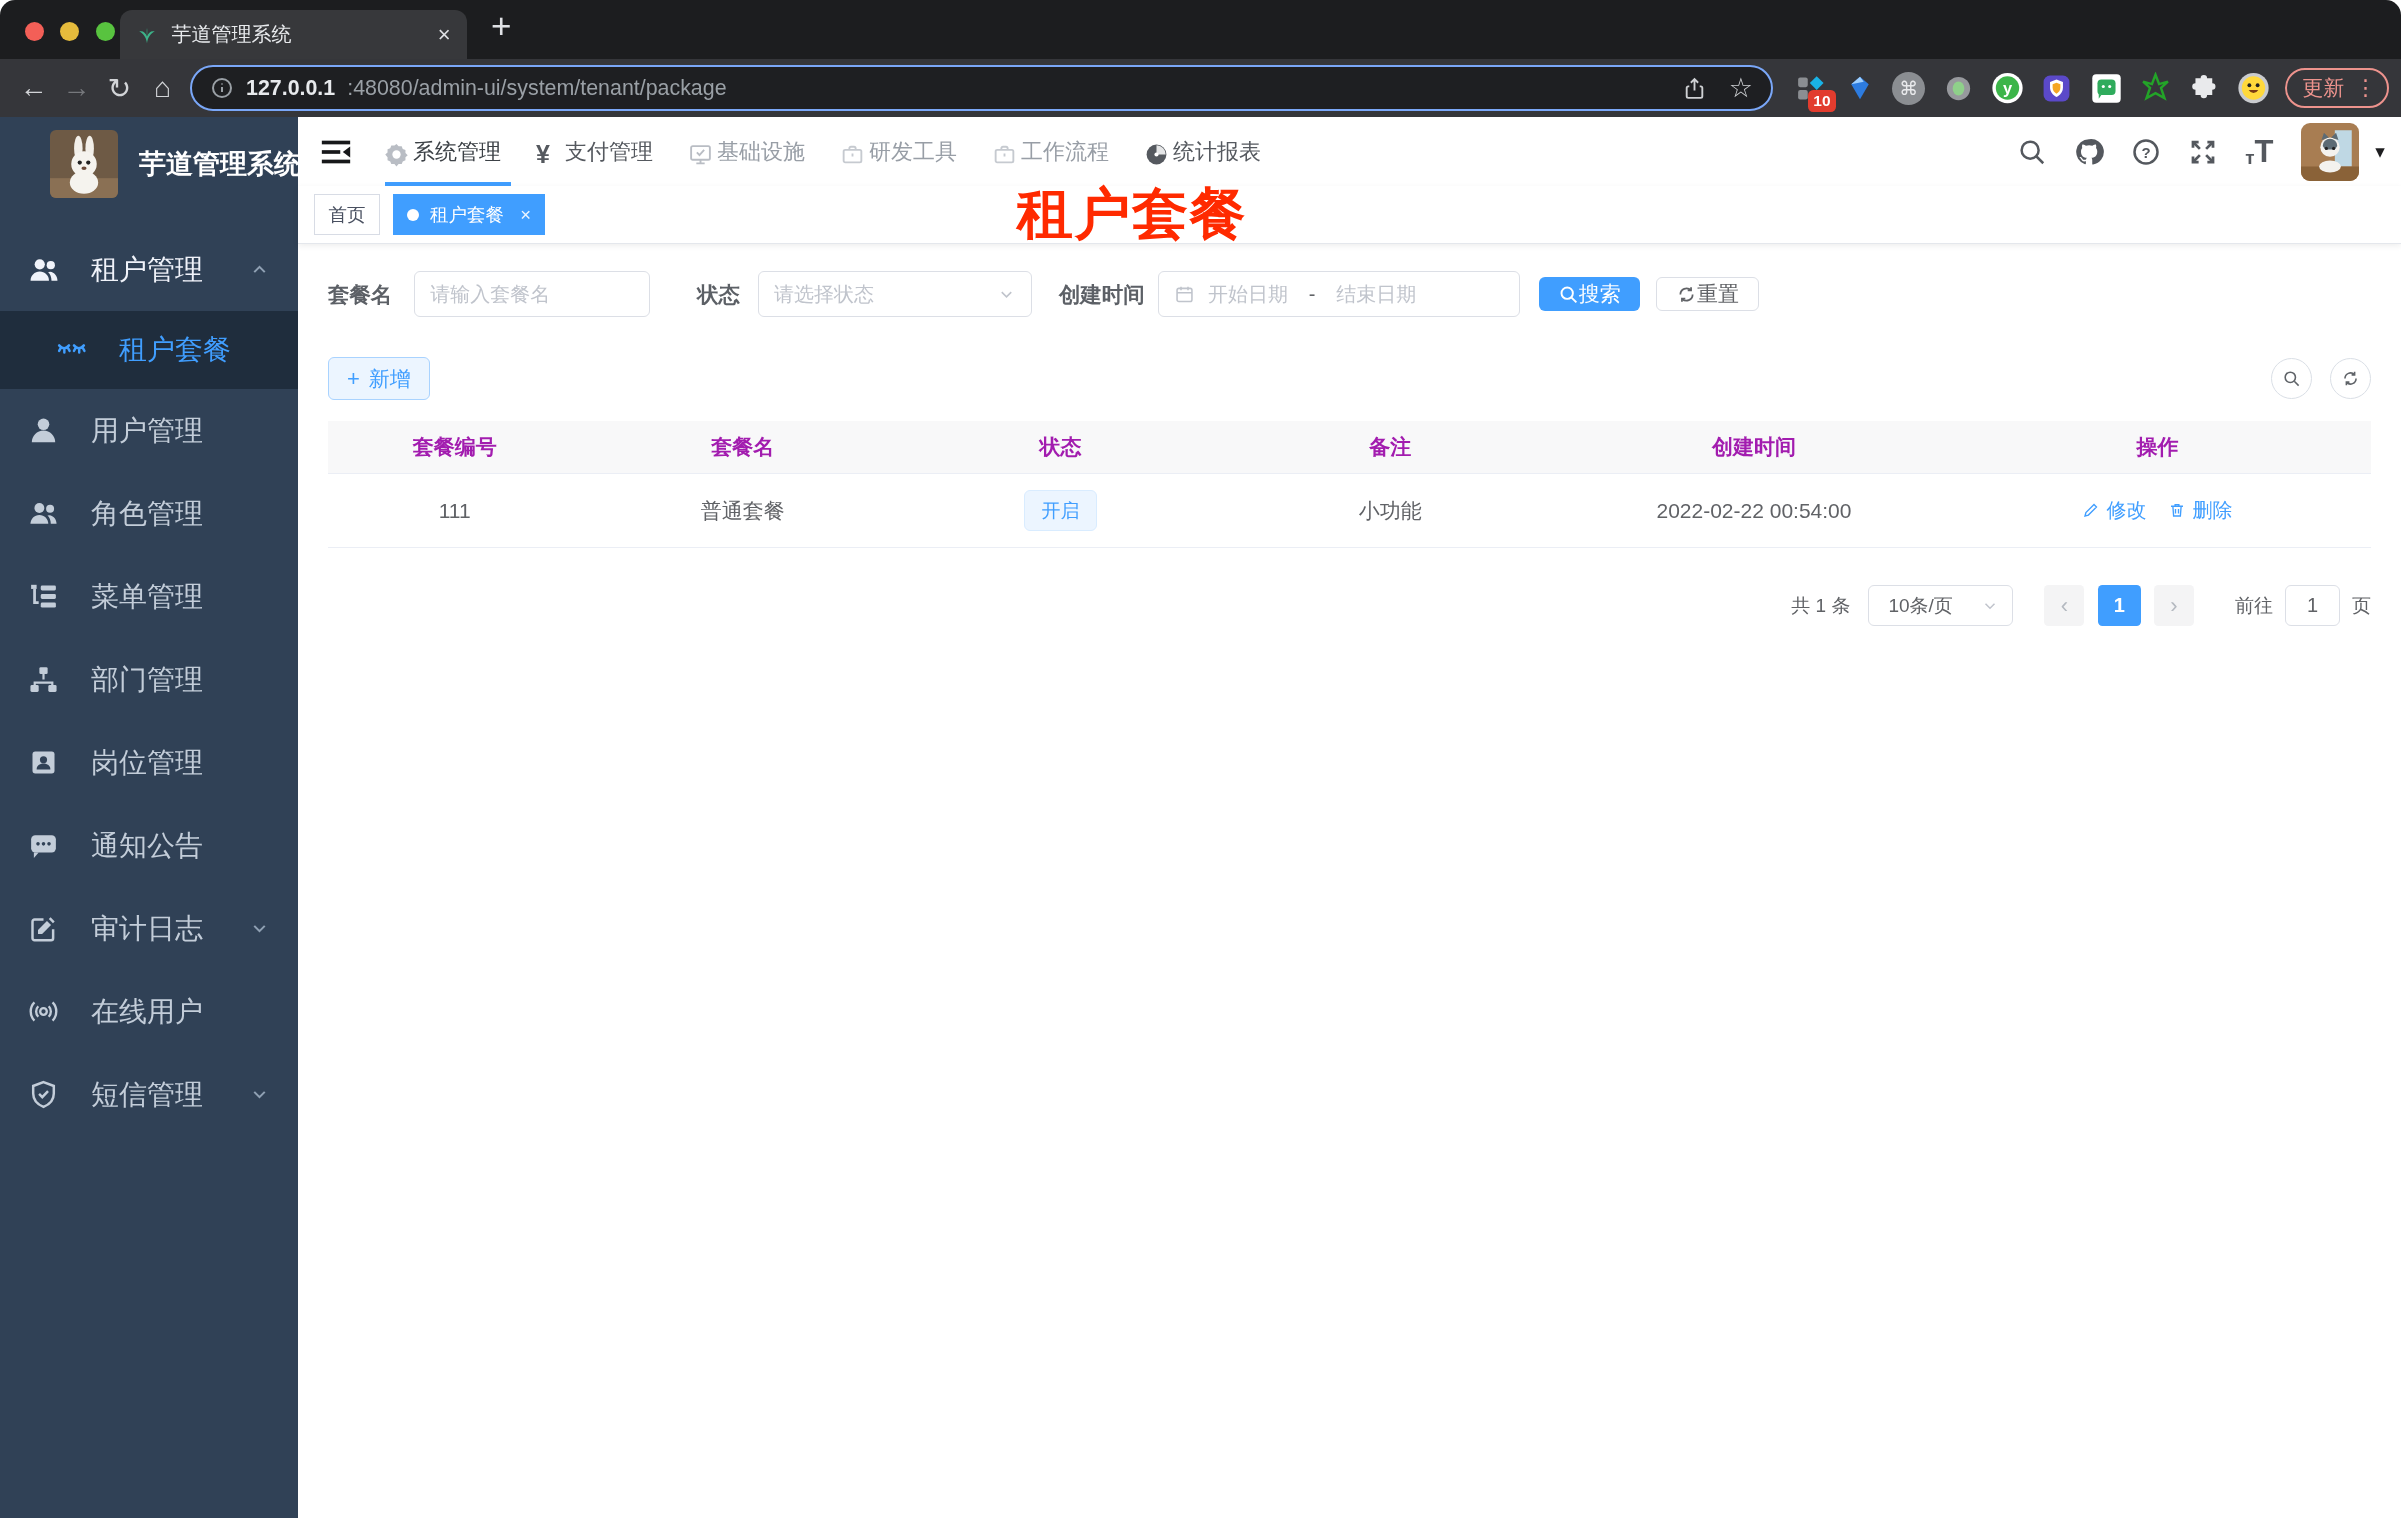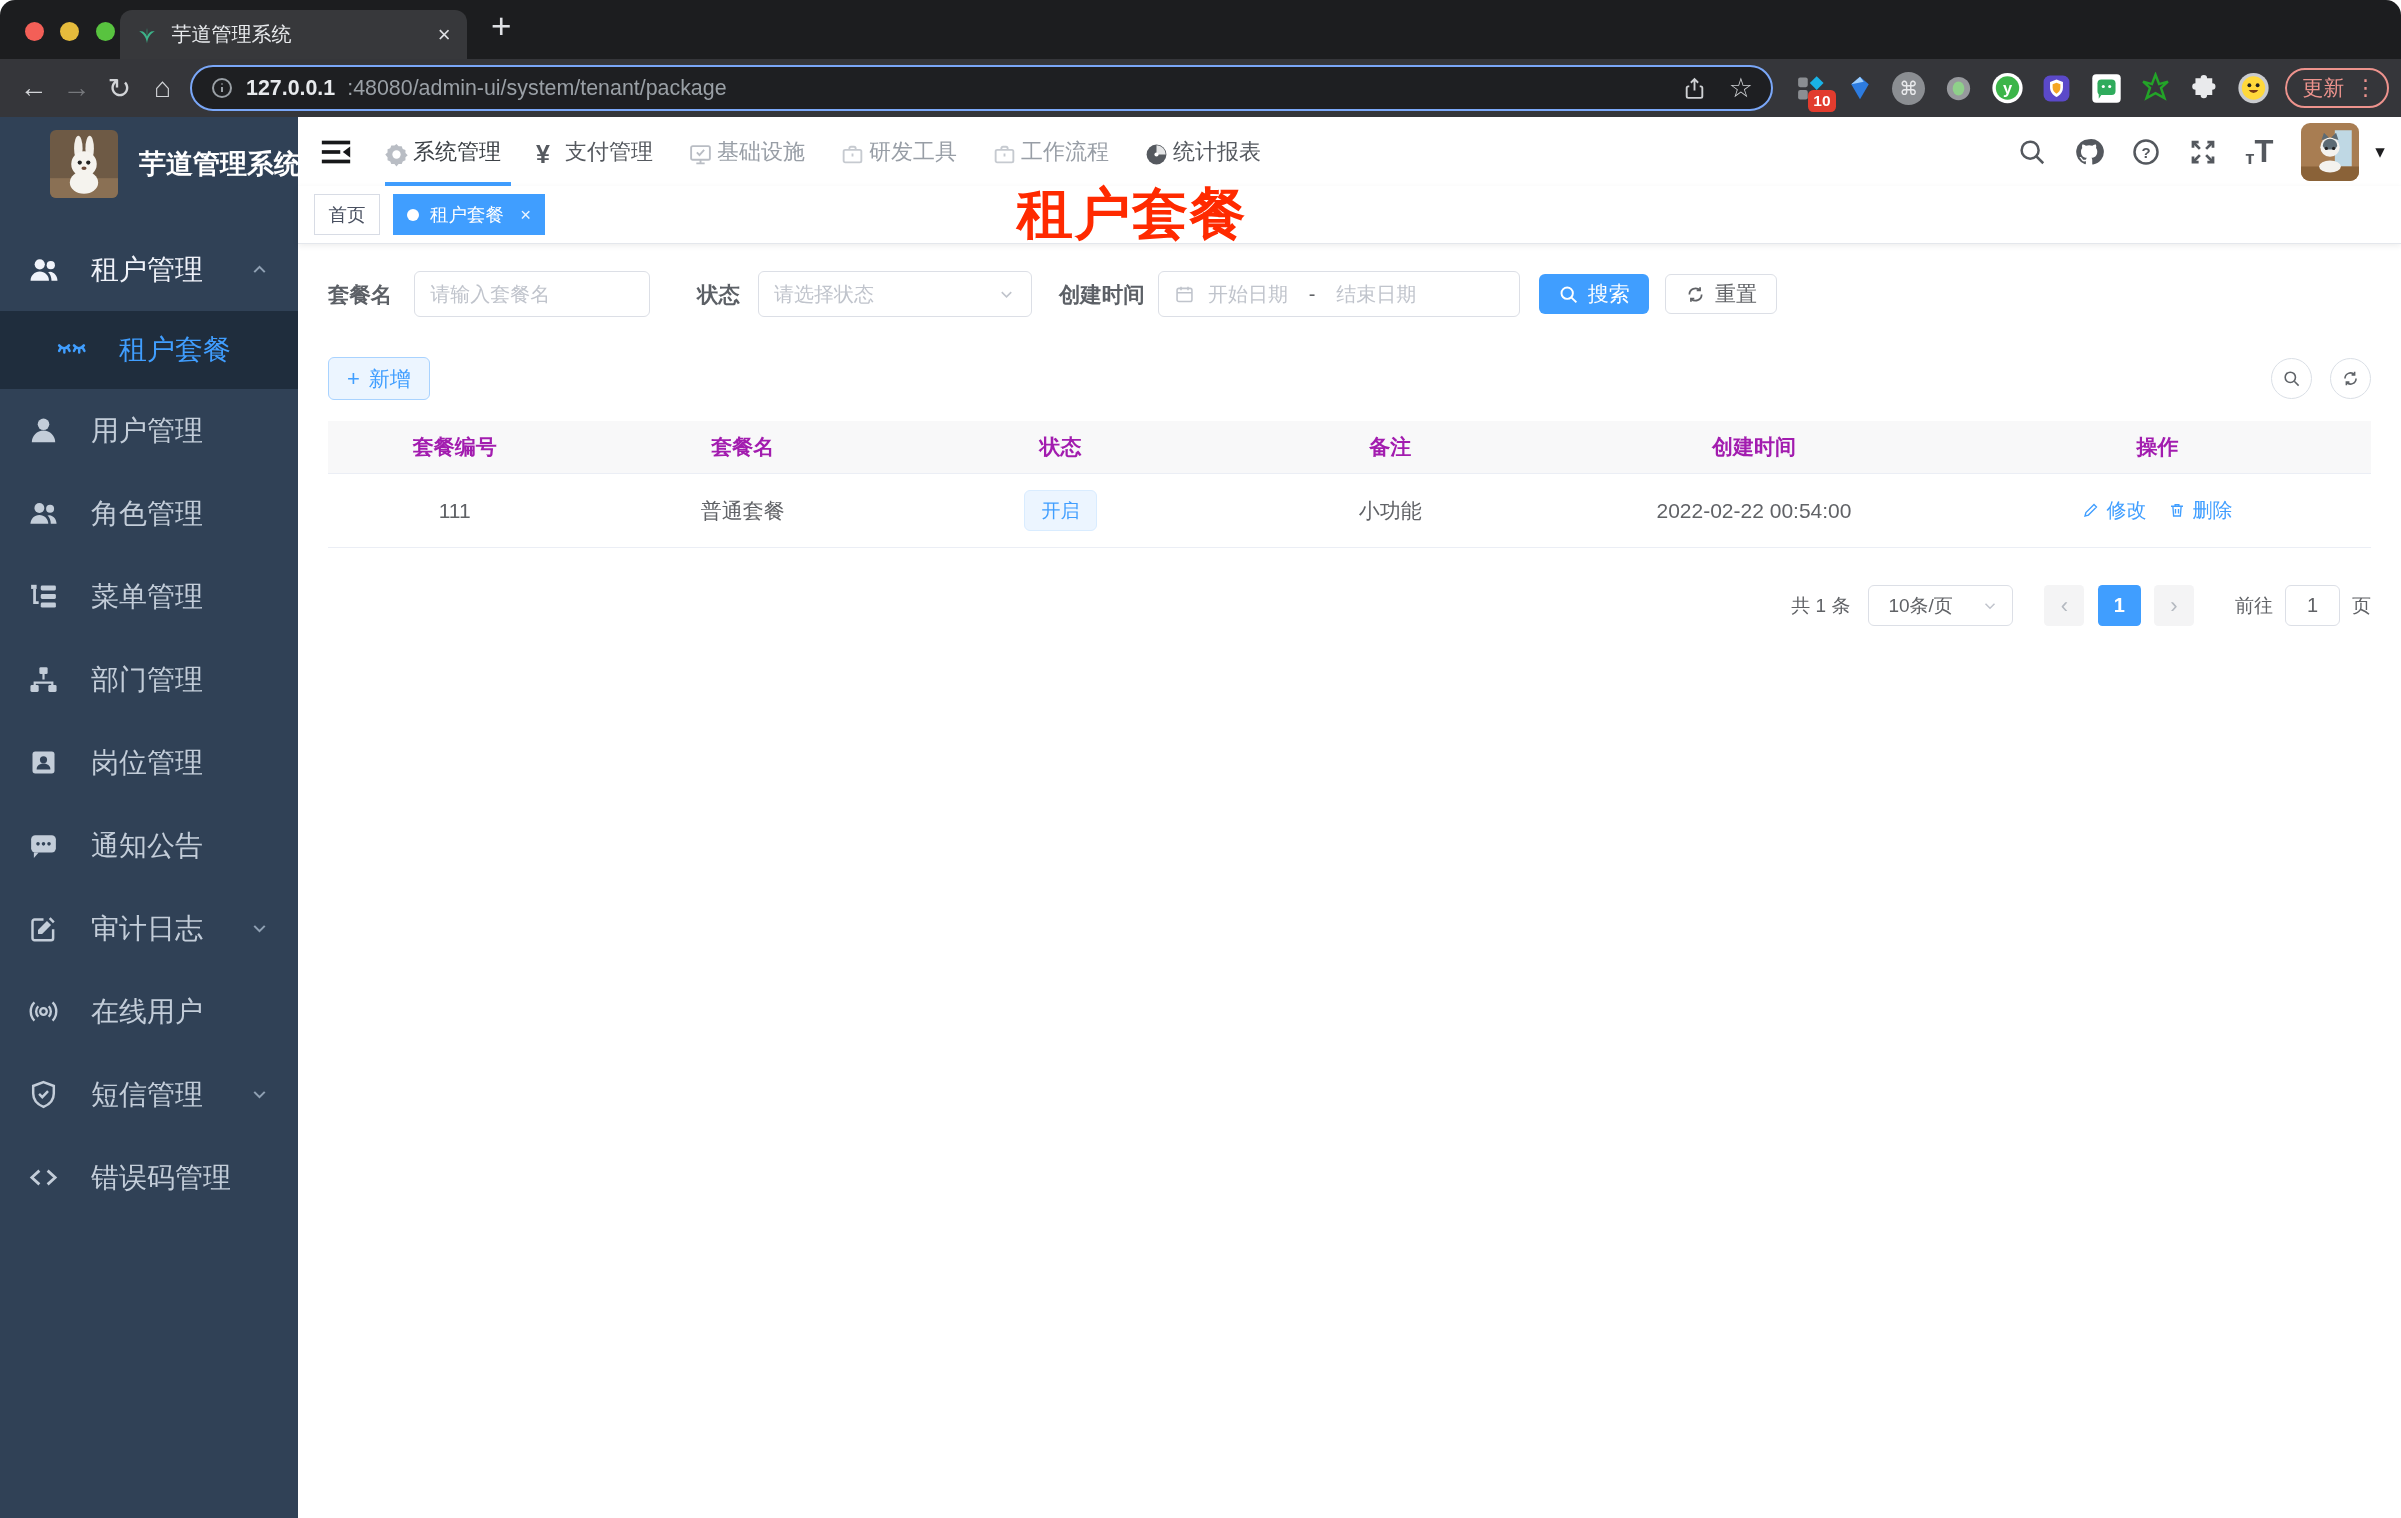--- a/index.html
+++ b/index.html
@@ -80,21 +80,21 @@
   .box { height:46px; border:1.5px solid #dcdfe6; border-radius:6px; background:#fff;
          display:flex; align-items:center; padding:0 15px; color:#c0c4cc; font-size:20px; }
   input.raw { border:none; outline:none; width:100%; font-size:20px; color:#606266;
               font-family:inherit; background:transparent; }
   input.raw::placeholder { color:#c0c4cc; }
   .w-name { width:236px; margin:0 47px 0 22px; }
   .w-status { width:274px; margin:0 27px 0 18px; justify-content:space-between; }
   .w-date { width:362px; margin:0 19px 0 13.3px; gap:13.3px; }
   .date-ph { color:#c0c4cc; }
   .date-sep { color:#606266; margin:0 7.4px; }
-  .btn { height:40px; border-radius:6px; display:flex; align-items:center; gap:9px;
+  .btn { height:34px; border-radius:6px; display:flex; align-items:center; 
          font-size:21px; padding:0 19px; cursor:pointer; white-space:nowrap; }
   .btn-search { background:#409eff; color:#fff; margin-right:16.3px; }
   .btn-reset { background:#fff; color:#606266; border:1.5px solid #dcdfe6; }
   .toolbar-row { margin-top:40px; display:flex; align-items:center; }
   .btn-add { height:43px; background:#ecf5ff; border:1.5px solid #a9d3ff; color:#409eff; font-size:21px;
              border-radius:6px; display:flex; align-items:center; gap:9px; padding:0 18px; }
   .plus { font-size:22px; line-height:1; }
   .circles { margin-left:auto; display:flex; gap:18px; }
   .cbtn { width:41px; height:41px; border-radius:50%; border:1.5px solid #dadfe6; background:#fff;
           display:flex; align-items:center; justify-content:center; color:#5f6368; }
@@ -393,28 +393,20 @@
               <path d="M12 3l7.5 2.8v5.4c0 4.8-3 7.9-7.5 9.8-4.5-1.9-7.5-5-7.5-9.8V5.8z"></path>
               <path d="M8.8 11.6l2.3 2.3 4.2-4.4"></path>
             </svg>
         </span>
         <span>短信管理</span>
         <span class="chev">
           <svg width="21" height="21" viewBox="0 0 24 24" fill="none" stroke="#8fa0b3" stroke-width="2.4">
               <path d="M6 9l6 6 6-6"></path>
             </svg>
         </span>
-      </div>
-      <div class="mi">
-        <span class="ic">
-          <svg viewBox="0 0 24 24" width="33" height="33" fill="none" stroke="#c3cdd9" stroke-width="2">
-              <path d="M9 7l-5.5 5L9 17M15 7l5.5 5L15 17"></path>
-            </svg>
-        </span>
-        <span>错误码管理</span>
       </div>
     </nav>
   </aside>
 
   <div class="main">
     <div class="overlay-title">租户套餐</div>
 
     <div class="navbar">
       <span class="hamb">
         <svg width="34" height="34" viewBox="0 0 24 24" fill="#17181a">

